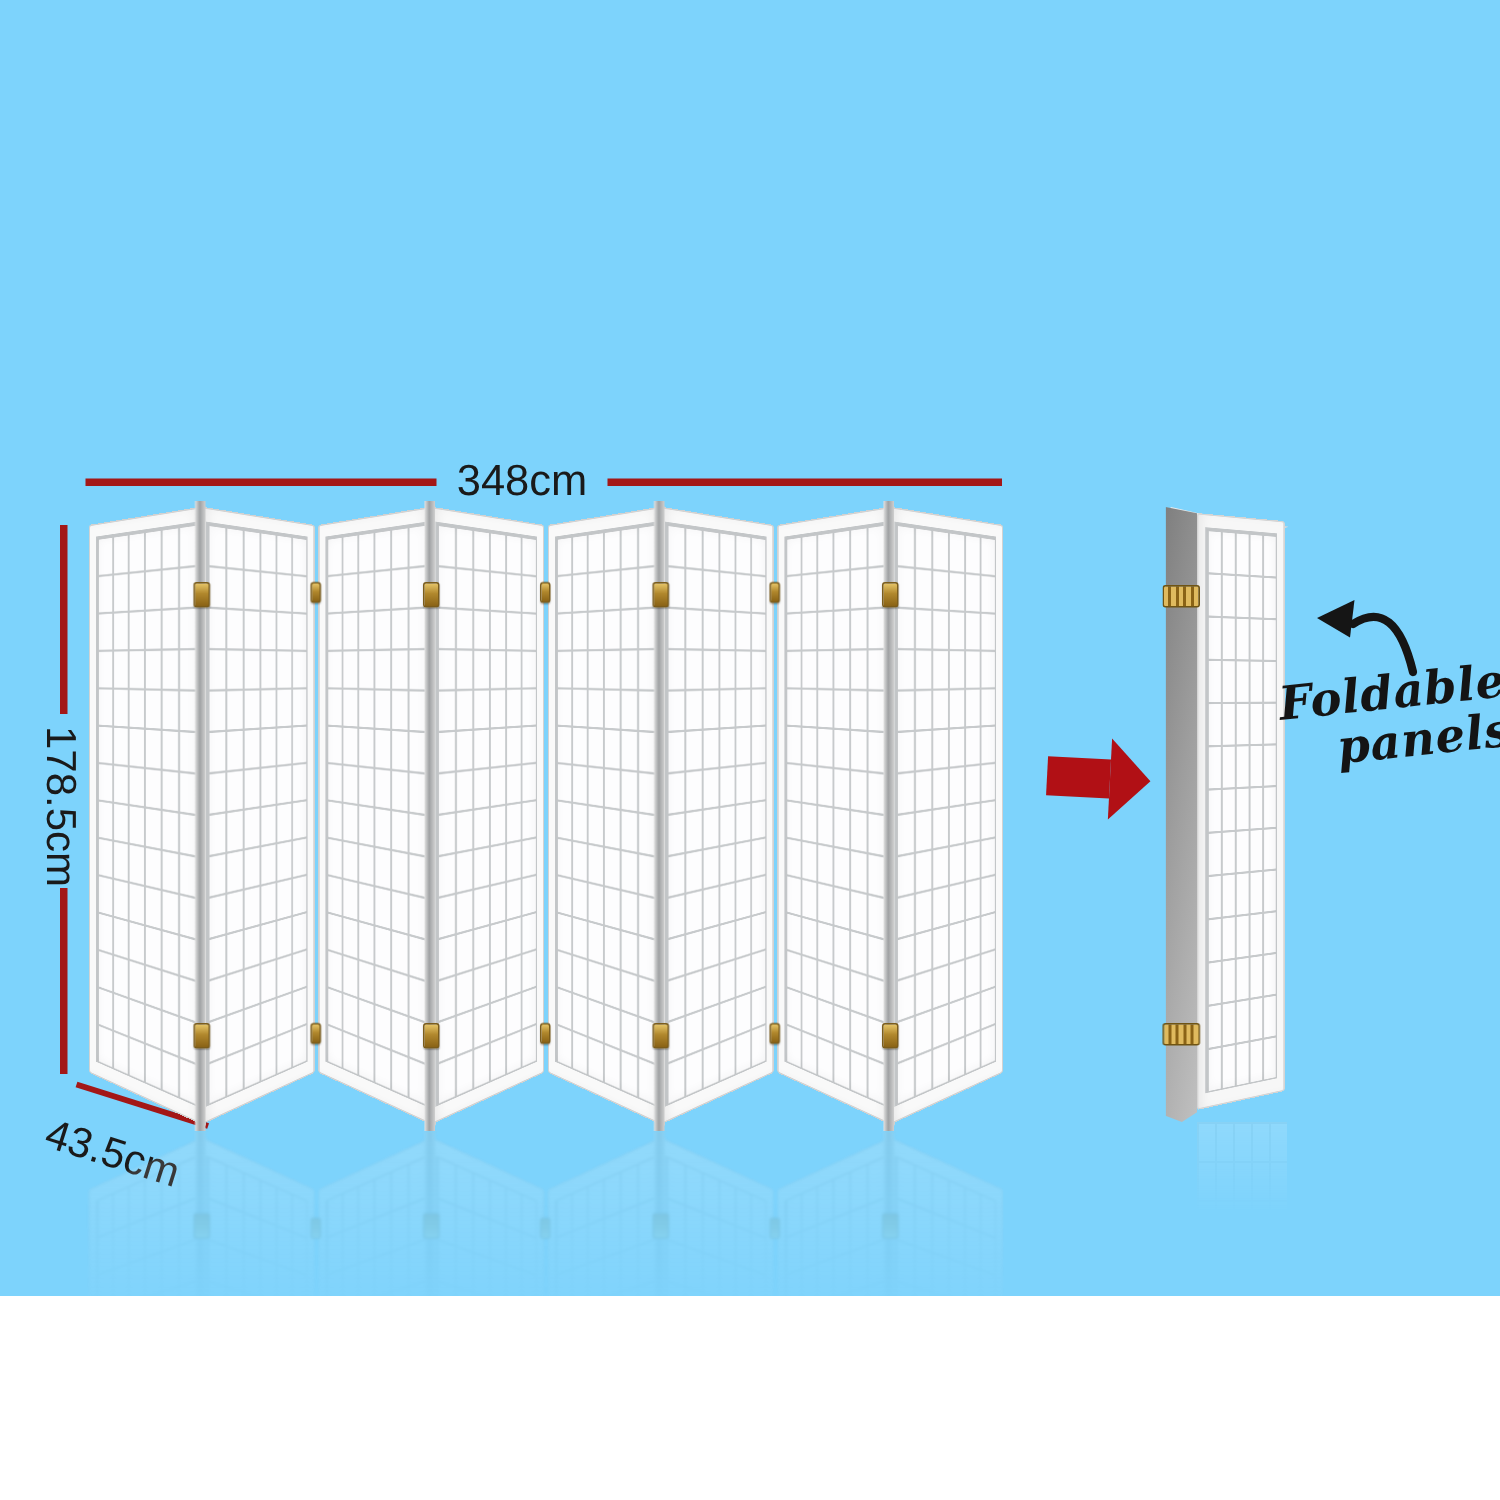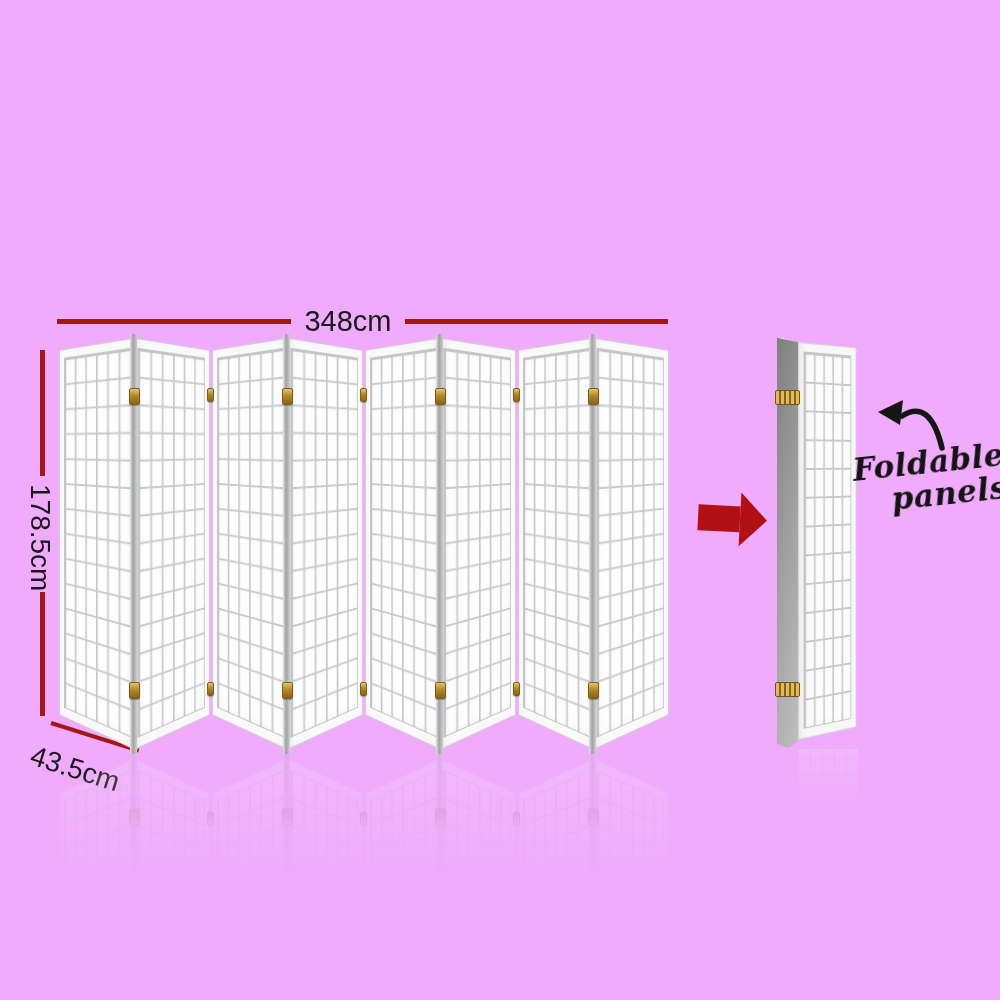--- a/index.html
+++ b/index.html
@@ -1,16 +1,16 @@
 <!DOCTYPE html>
 <html><head>
 <meta charset="utf-8">
 <style>
   html,body{margin:0;padding:0;background:#fff;}
-  .stage{position:relative;width:1000px;height:1000px;background:#f0abfc;overflow:hidden;
+  .stage{position:relative;width:1000px;height:864px;background:#7dd3fc;overflow:hidden;
          font-family:"Liberation Sans",sans-serif;color:#1a1a1a;}
 
   
   .dim-seg{position:absolute;background:#a31717;}
   .seg-top-left{left:57px;top:319px;width:234px;height:5px;}
   .seg-top-right{left:405px;top:319px;width:263px;height:5px;}
   .seg-left-top{left:40px;top:350px;width:5px;height:126px;}
   .seg-left-bottom{left:40px;top:592px;width:5px;height:124px;}
   .seg-depth{left:51px;top:721px;width:92px;height:4px;transform:rotate(17.5deg);transform-origin:left center;}
   .label{position:absolute;font-size:29px;color:#1a1a1a;}

